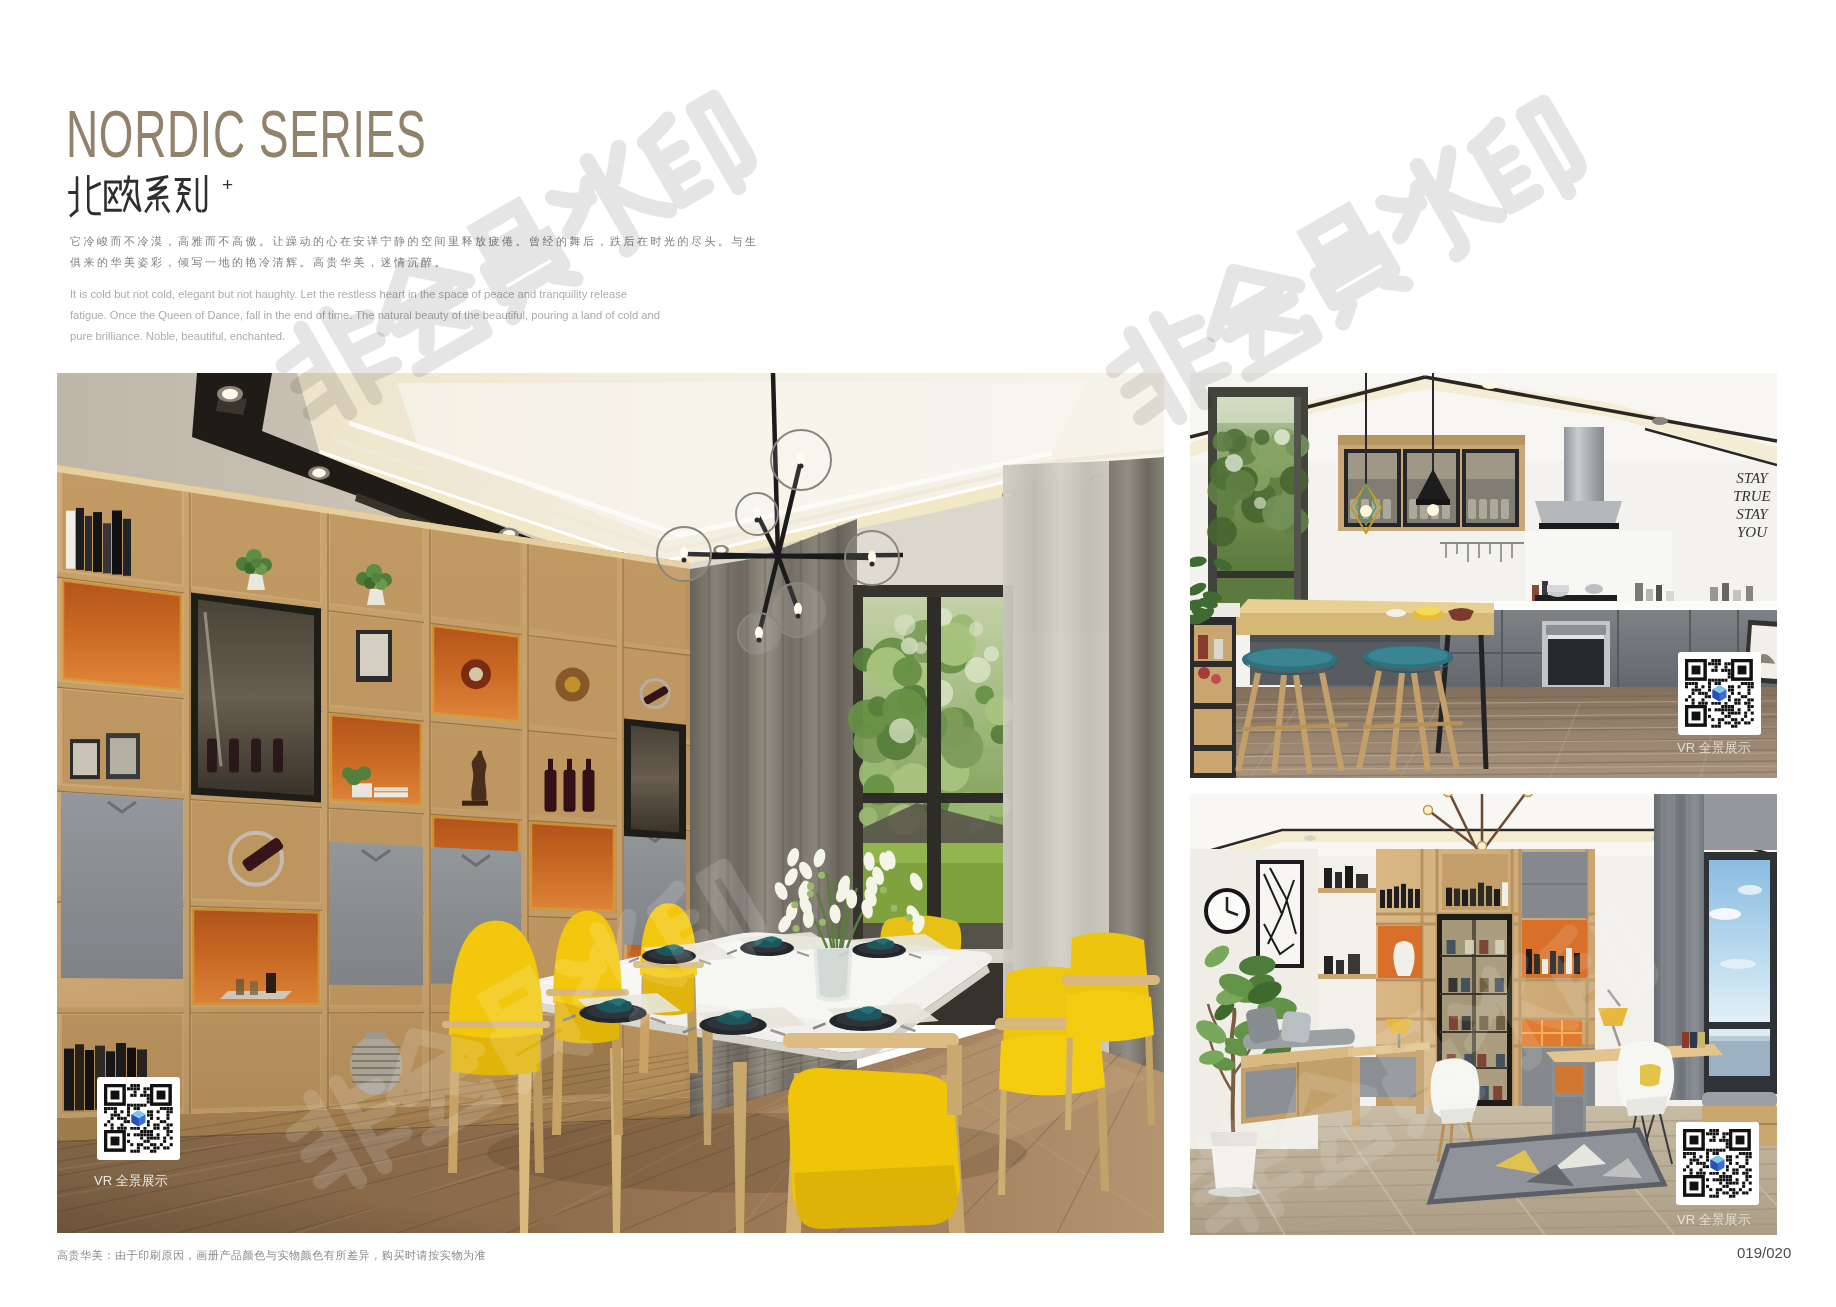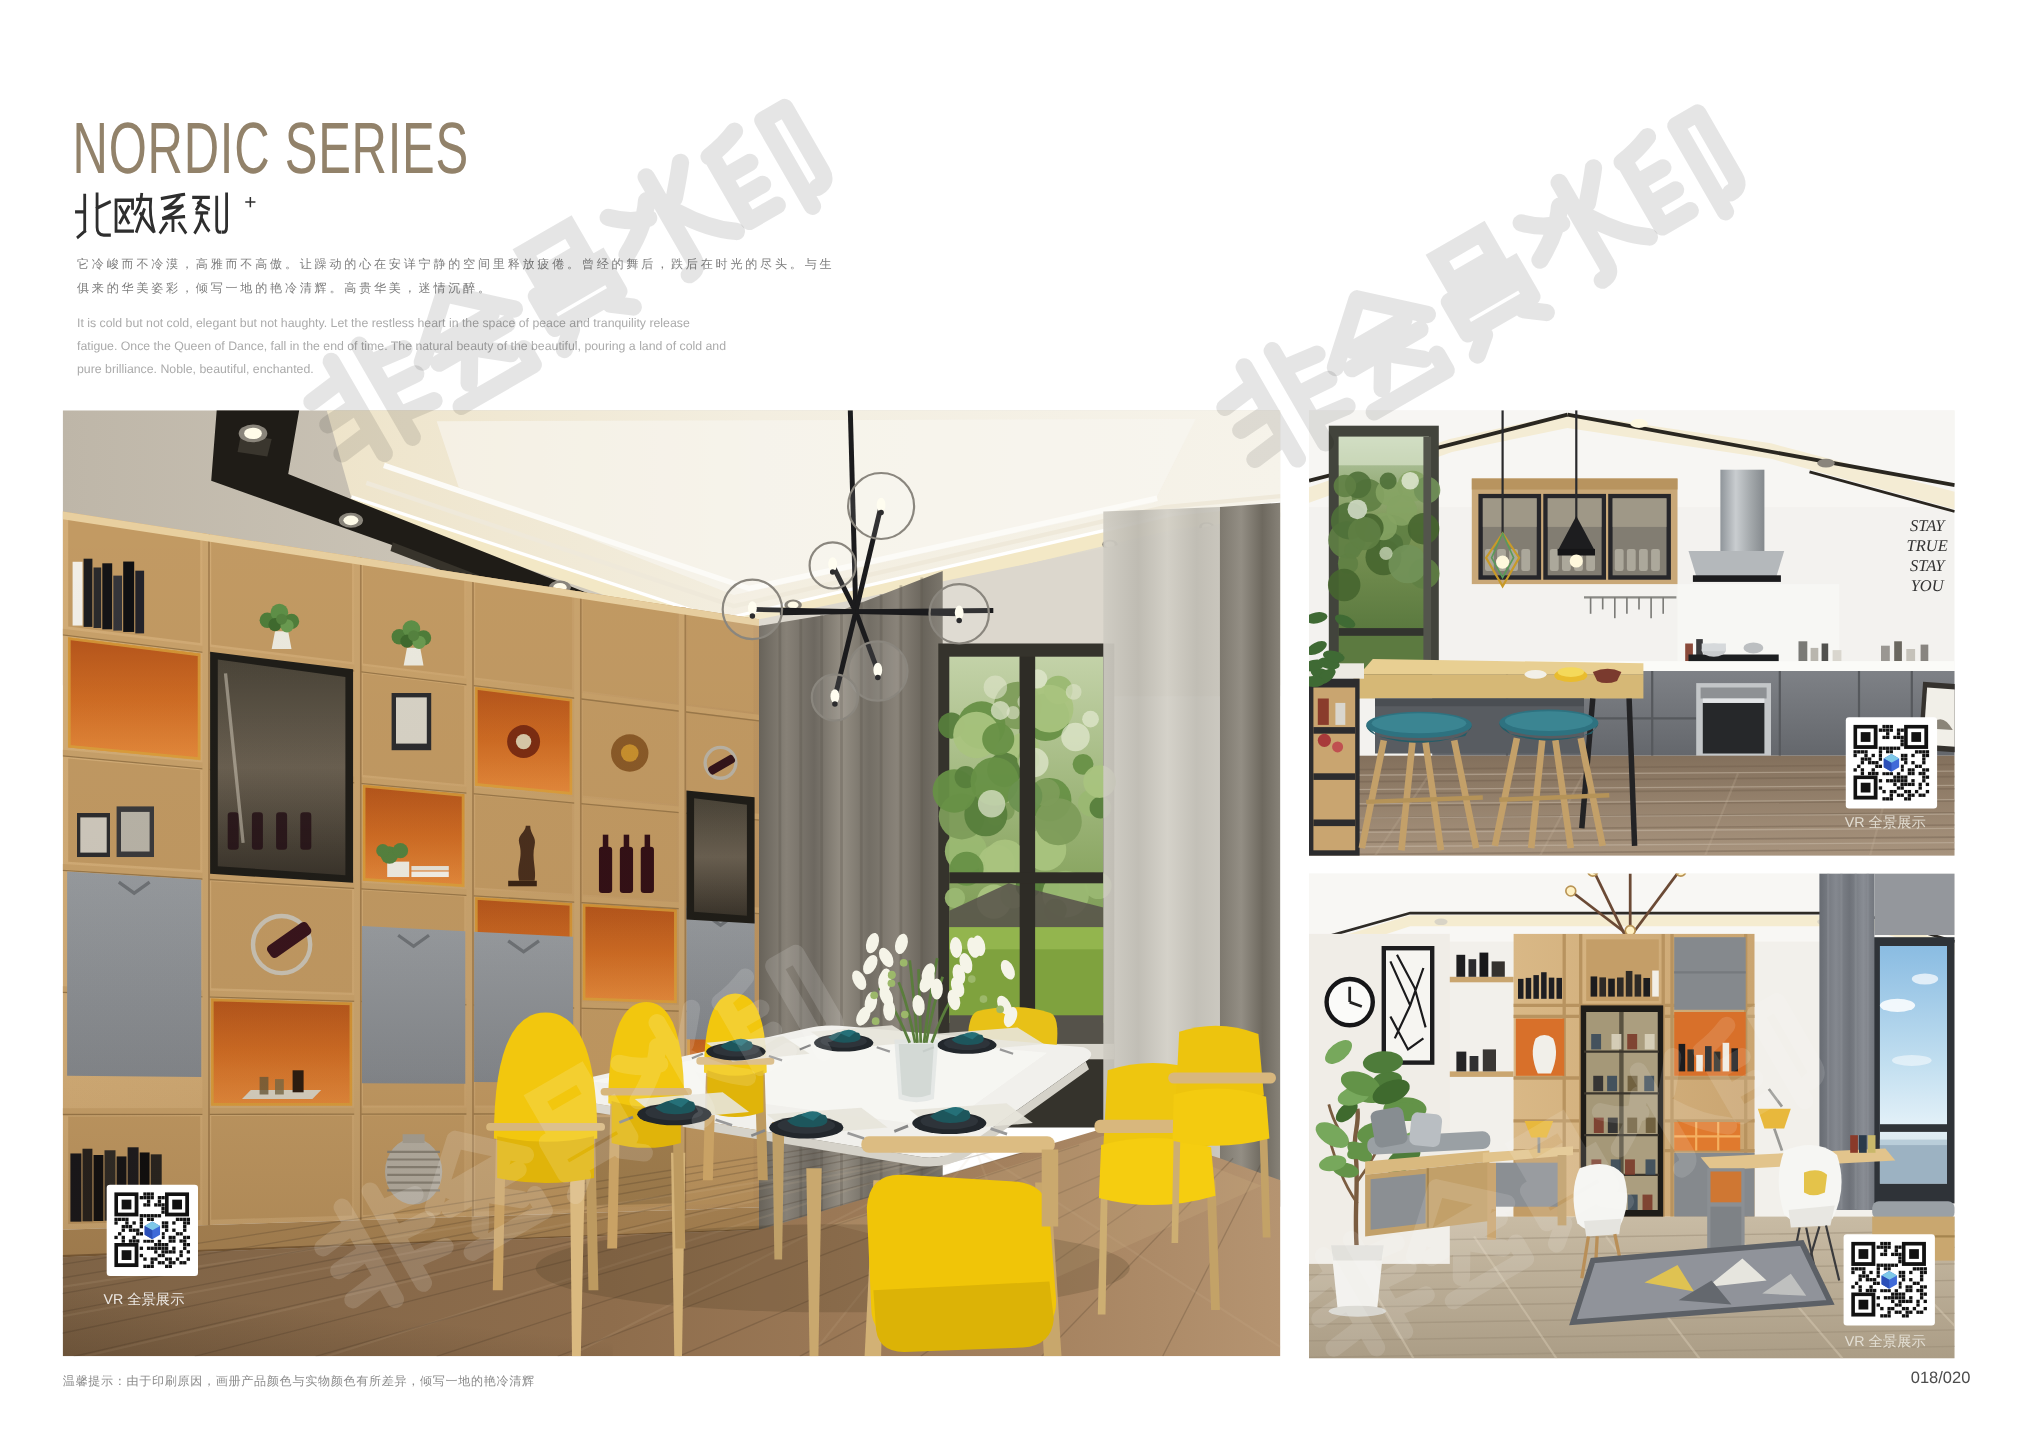--- a/index.html
+++ b/index.html
@@ -1703,15 +1703,15 @@
 
 <g transform="translate(348,1132) rotate(-30) scale(1.05)" stroke="#ffffff" stroke-opacity="0.14" stroke-width="15">
       <use href="#wm-line"></use>
     </g>
 
 <g transform="translate(1240,1176) rotate(-30) scale(1.05)" stroke="#ffffff" stroke-opacity="0.12" stroke-width="15">
       <use href="#wm-line"></use>
     </g>
 </svg>
 
-<div class="abs" style="left:57px;top:1248px;font-size:11px;color:#8a8a8a;letter-spacing:0.6px;white-space:nowrap;">温馨提示：由于印刷原因，画册产品颜色与实物颜色有所差异，倾写一地的艳冷清辉</div>
-
-<div class="abs" style="left:1737px;top:1244px;font-size:15px;color:#4c4c4c;">018/020</div>
+<div class="abs" style="left:57px;top:1248px;font-size:11px;color:#8a8a8a;letter-spacing:0.6px;white-space:nowrap;">高贵华美：由于印刷原因，画册产品颜色与实物颜色有所差异，购买时请按实物为准</div>
+
+<div class="abs" style="left:1737px;top:1244px;font-size:15px;color:#4c4c4c;">019/020</div>
 
 </body></html>

